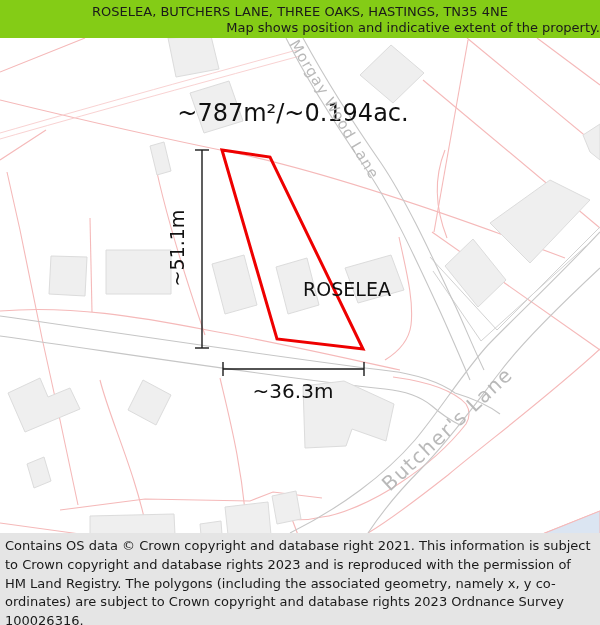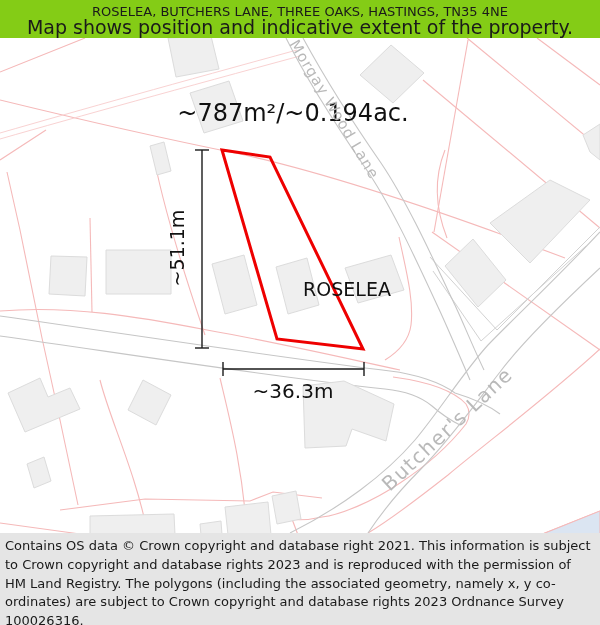--- a/index.html
+++ b/index.html
@@ -2,21 +2,21 @@
 <html style="--plot-outline: #ee0000; --parcel-line: #f5b9b9; --parcel-line-light: #f9d2d2; --road-line: #c6c6c6; --fence-line: #d2d2d2; --building-fill: #efefef; --building-stroke: #dcdcdc; --road-label: #b9b9b9; --water-fill: #dbe5f2; --measure: #1a1a1a;"><head>
 <meta charset="utf-8">
 <style>
   html,body{margin:0;padding:0;background:#ffffff;}
   #page{position:relative;width:600px;height:625px;overflow:hidden;background:#fff;
         font-family:"DejaVu Sans","Liberation Sans",sans-serif;color:#1a1a1a;}
   
   #header{position:absolute;top:0;left:0;width:600px;height:38px;background:#84cc16;z-index:3;
           text-align:center;}
   #header .l1{font-size:13px;line-height:15px;padding-top:4px;}
-  #header .l2{font-size:19px;line-height:15px;padding-top:1px;}
+  #header .l2{font-size:13px;line-height:15px;padding-top:1px;text-align:right;}
   
   #footer{position:absolute;top:533px;left:0;width:600px;height:92px;background:#e5e5e5;z-index:3;}
   #footer p{margin:0;padding:4px 6px 0 5px;font-size:13px;line-height:18.8px;text-align:left;}
   
   #map{position:absolute;top:0;left:0;z-index:1;}
   .pk{fill:none;stroke:var(--parcel-line);stroke-width:1.1;}
   .pk2{fill:none;stroke:var(--parcel-line-light);stroke-width:1;}
   .road{fill:none;stroke:var(--road-line);stroke-width:1.1;}
   .fence{fill:none;stroke:var(--fence-line);stroke-width:1;}
   .bld{fill:var(--building-fill);stroke:var(--building-stroke);stroke-width:1;}

